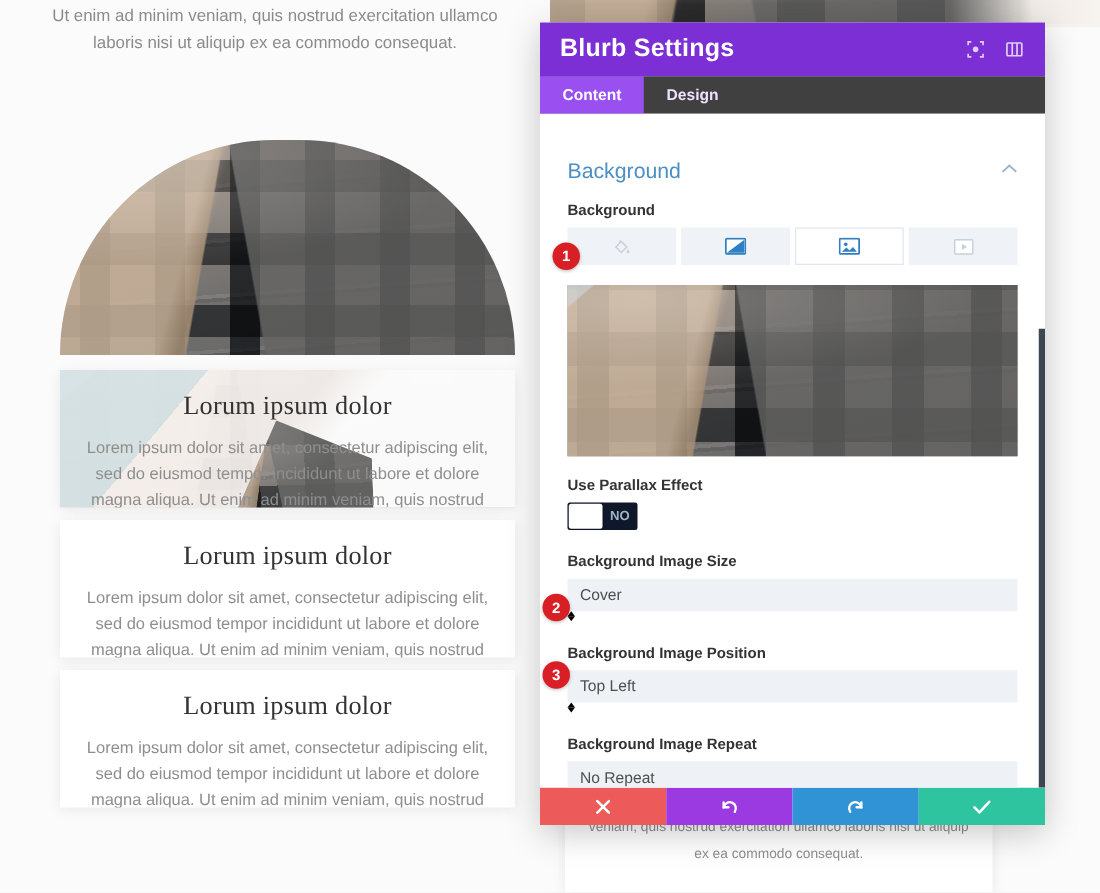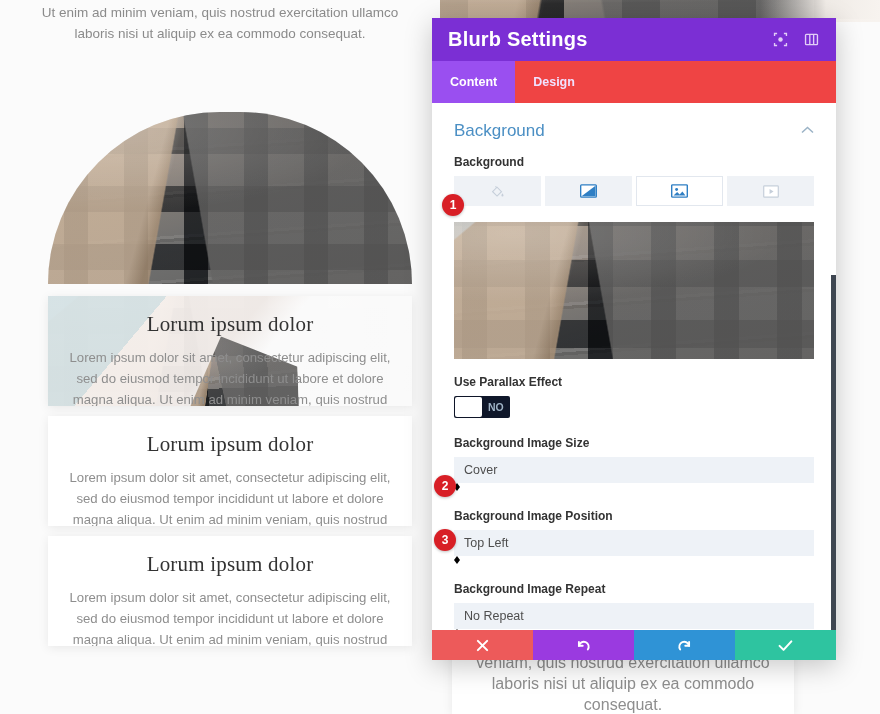--- a/index.html
+++ b/index.html
@@ -92,21 +92,21 @@
     clip-path: polygon(42% 0%, 100% 36%, 100% 100%, 8% 100%);
     transform: rotate(-2deg);
   }
 
   
   #card-4 {
     position: absolute; left: 452px; top: 640px; width: 342px; height: 74px;
     background: #fff; box-shadow: 0 2px 10px rgba(0,0,0,.08);
     padding: 12px 14px; overflow: hidden;
   }
-  #card-4 p { text-align: center; font-size: 16px; line-height: 21px; color: #8e8e8e; }
+  #card-4 p { text-align: center; font-size: 11px; line-height: 21px; color: #8e8e8e; }
 
   
   #top-strip {
     position: absolute; left: 440px; top: 0; width: 440px; height: 22px;
     overflow: hidden;
   }
   #top-strip .bldg { transform: scale(1.6) translateY(-6px); }
   #top-strip .blur-right {
     position: absolute; right: 0; top: 0; width: 120px; height: 100%;
     background: linear-gradient(90deg, rgba(245,238,232,0), rgba(246,241,236,.96) 55%, #f7f3ef);
@@ -126,34 +126,34 @@
   }
   .m-title { color: #fff; font-size: 20px; font-weight: bold; letter-spacing: .2px; }
   .m-header-icons { margin-left: auto; display: flex; gap: 14px; align-items: center; }
   .hdr-icon {
     width: 17px; height: 17px; color: #e2cdf7;
     display: flex; align-items: center; justify-content: center;
   }
   .hdr-icon svg { width: 17px; height: 17px; display: block; }
 
   .m-tabs {
-    height: 42px; background: #ef4444; display: flex; flex: 0 0 auto;
+    height: 30px; background: #404040; display: flex; flex: 0 0 auto;
   }
   .m-tab {
     padding: 0 18px; height: 100%;
     display: flex; align-items: center; justify-content: center;
     color: #f0e2ff; font-size: 12.5px; font-weight: bold;
   }
   .m-tab.active { background: #9a4ff0; color: #ffffff; }
 
   .m-body {
     flex: 1 1 auto; position: relative; overflow: hidden;
     background: #ffffff; padding: 0 0 0 0;
   }
-  .m-scroll { padding: 18px 22px 10px 22px; height: 100%; }
+  .m-scroll { padding: 36px 22px 10px 22px; height: 100%; }
 
   .section-head {
     display: flex; align-items: center; justify-content: space-between;
     padding-bottom: 14px;
   }
   .section-title { color: #4b8fc4; font-size: 17px; }
   .chev {
     color: #9bb3c6; font-size: 11px; line-height: 1;
     transform: translateY(-1px);
   }

